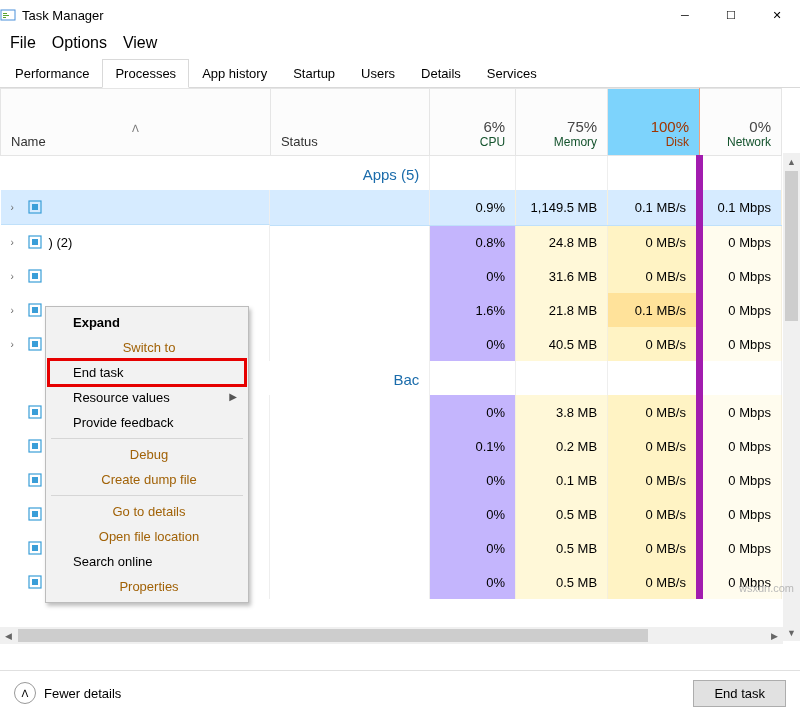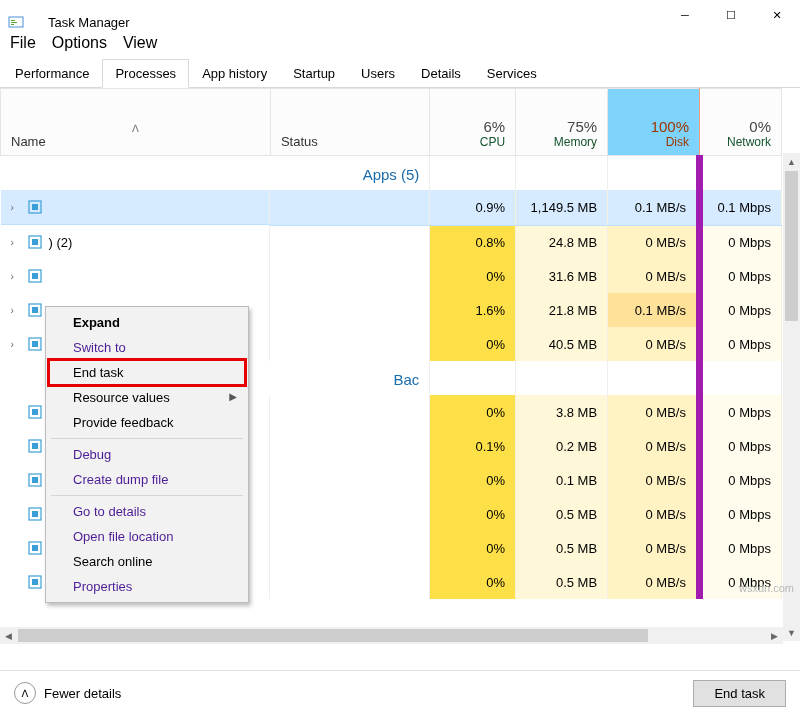--- a/index.html
+++ b/index.html
@@ -7,25 +7,23 @@
     padding: 0;
     font-family: "Segoe UI", sans-serif;
     font-size: 13px;
     background: #ffffff;
     color: #000;
     width: 800px;
     height: 715px;
   }
   .titlebar {
     display: flex;
-    align-items: flex-end;
+    align-items: center;
     height: 30px;
-    padding-left: 8px;
     position: relative;
-    gap: 18px;
   }
   .title-icon {
     width: 16px; height: 16px;
     margin-right: 6px;
     display: inline-block;
   }
   .title-text {
     font-size: 13px;
   }
   .win-controls {
@@ -123,21 +121,21 @@
   }
   .group-header td {
     color: #1b6cab;
     font-size: 15px;
     padding-top: 10px;
     background: #fff;
     border-right: 1px solid #eee;
   }
   tr.selected td { background: #d6ebff !important; border-bottom:1px solid #bfe0fa; }
   
-  .c-cpu { background:#fde047; }
+  .c-cpu { background:#c4b5fd; }
   .c-mem { background:#fff8d8; }
   .c-disk-0 { background:#fff3c4; }
   .c-disk-1 { background:#ffe29a; }
   .c-net { background:#fffcee; }
   tr.selected .c-cpu, tr.selected .c-mem, tr.selected .c-net { background:#d6ebff; }
   tr.selected .c-disk-1 { background:#c6e1f4; }
   
   td.diskcol { border-left:1px solid #f5c9a5; border-right:7px solid #a21caf; }
   
   .context-menu {
@@ -150,21 +148,21 @@
     box-shadow: 2px 3px 4px rgba(0,0,0,.25);
     padding: 3px;
     font-size: 13px;
     z-index: 10;
   }
   .menu-item {
     padding: 5px 20px 5px 24px;
     color: #000;
     position: relative;
   }
-  .menu-item.disabled { color: #4c1d95; }
+  .menu-item.disabled { color: #a16207; text-align: center; }
   .menu-item.bold { font-weight: 600; }
   .menu-item.highlight {
     outline: 3px solid #e60000;
     outline-offset: -1px;
     z-index: 2;
   }
   .menu-sep {
     height: 1px;
     background: #d6d6d6;
     margin: 3px 2px;

